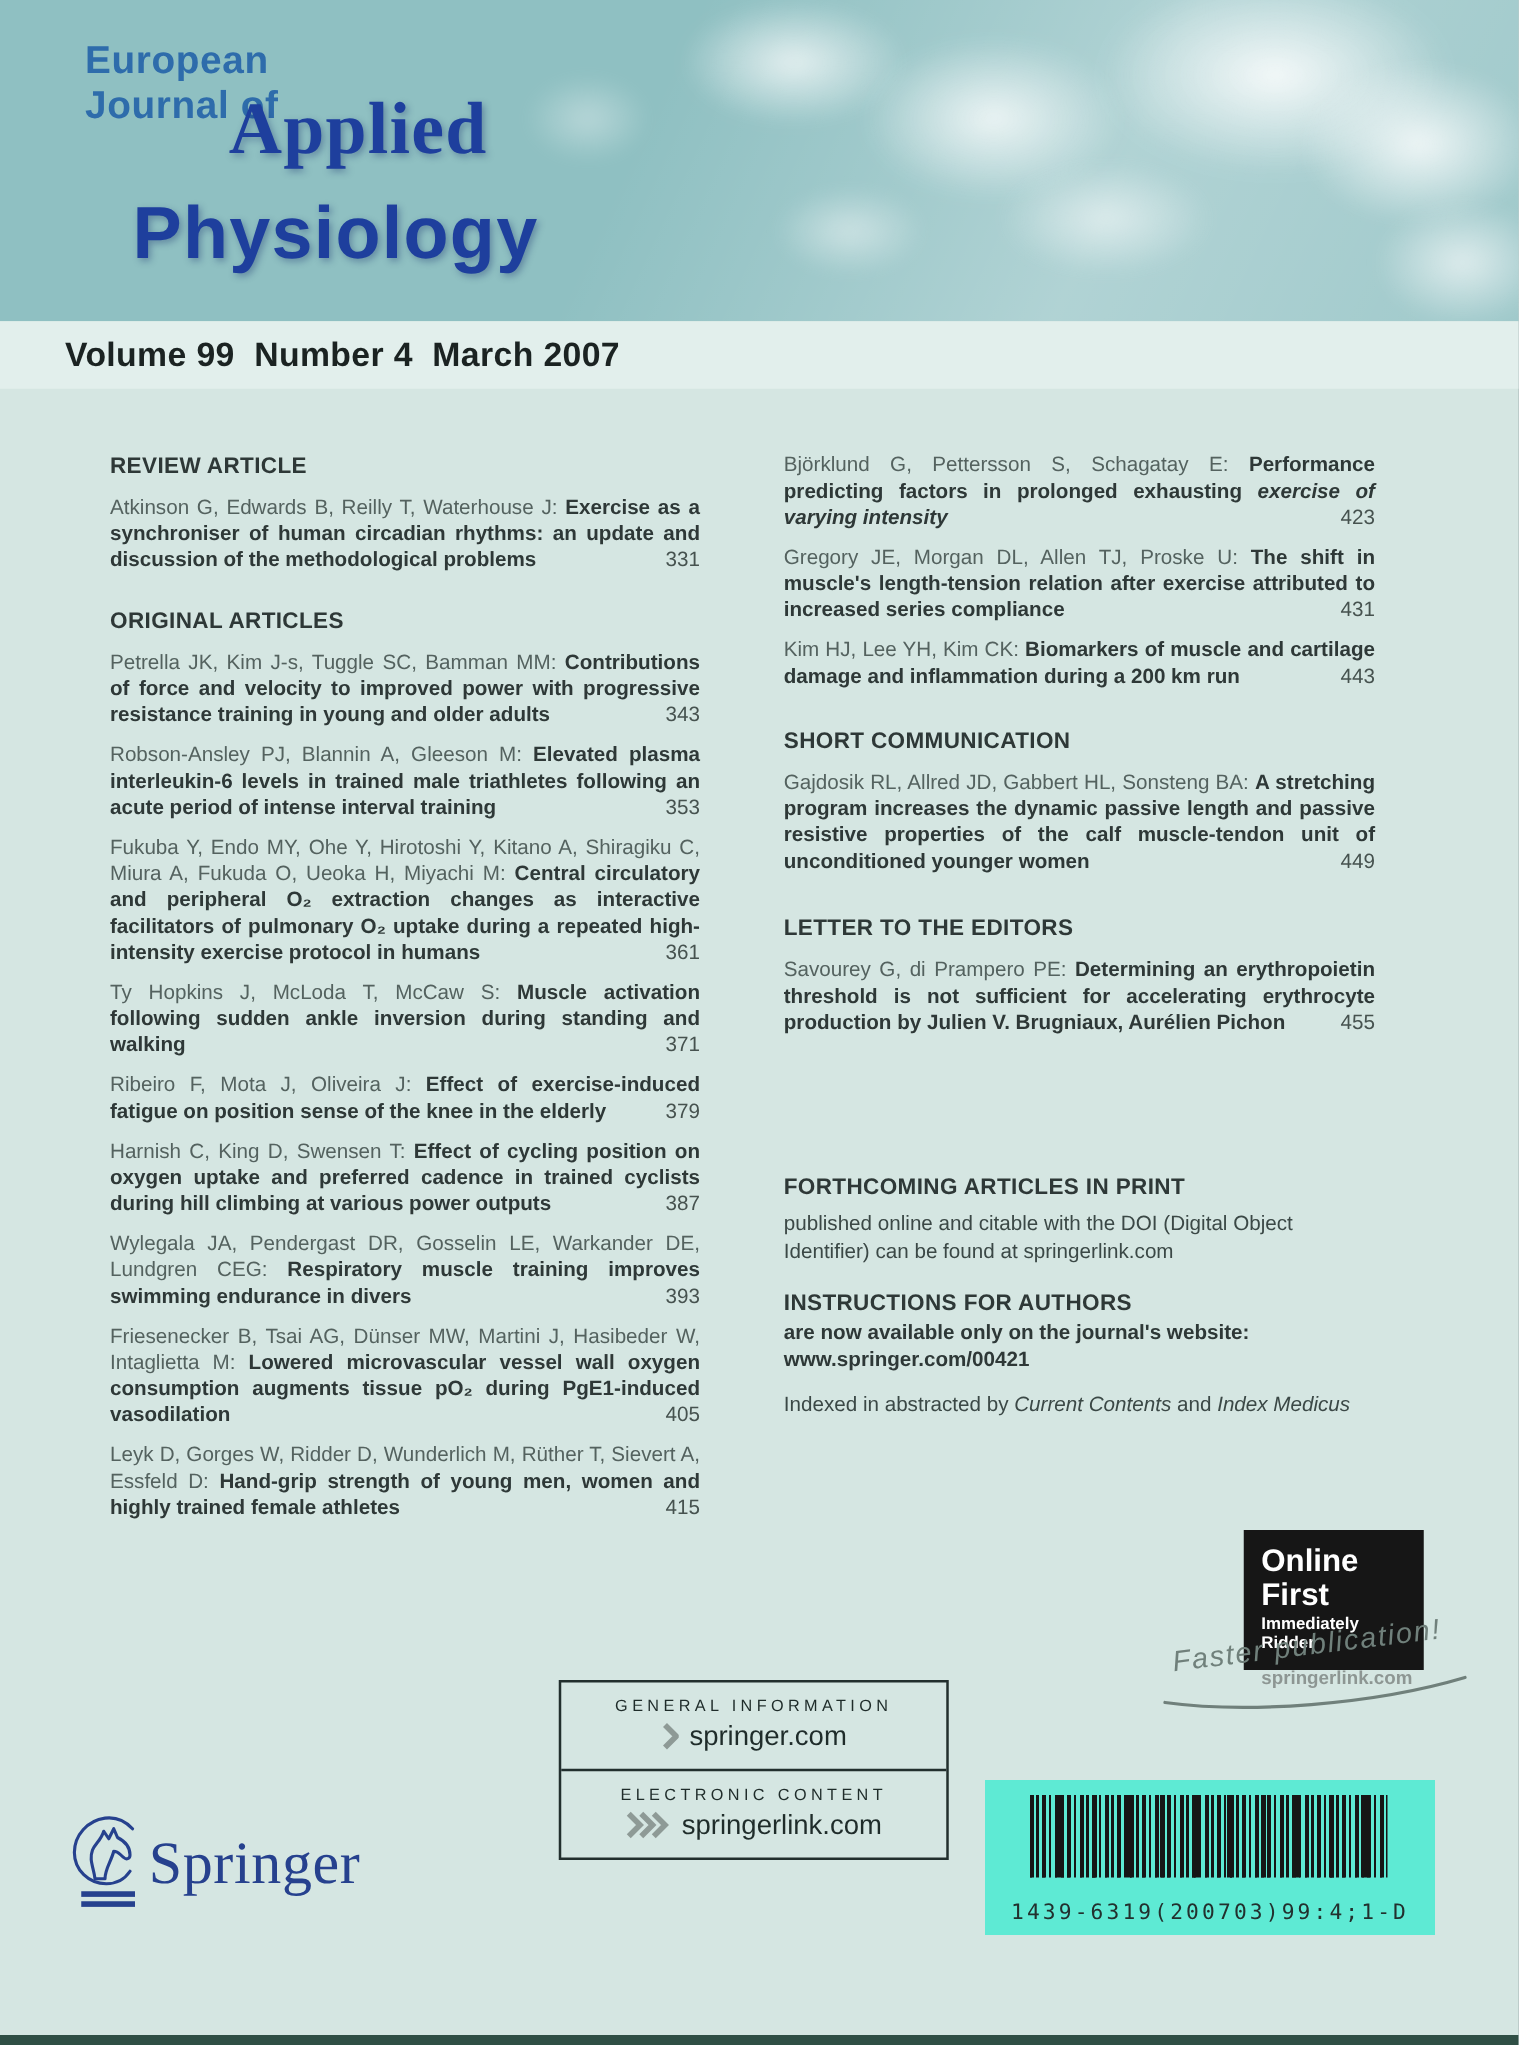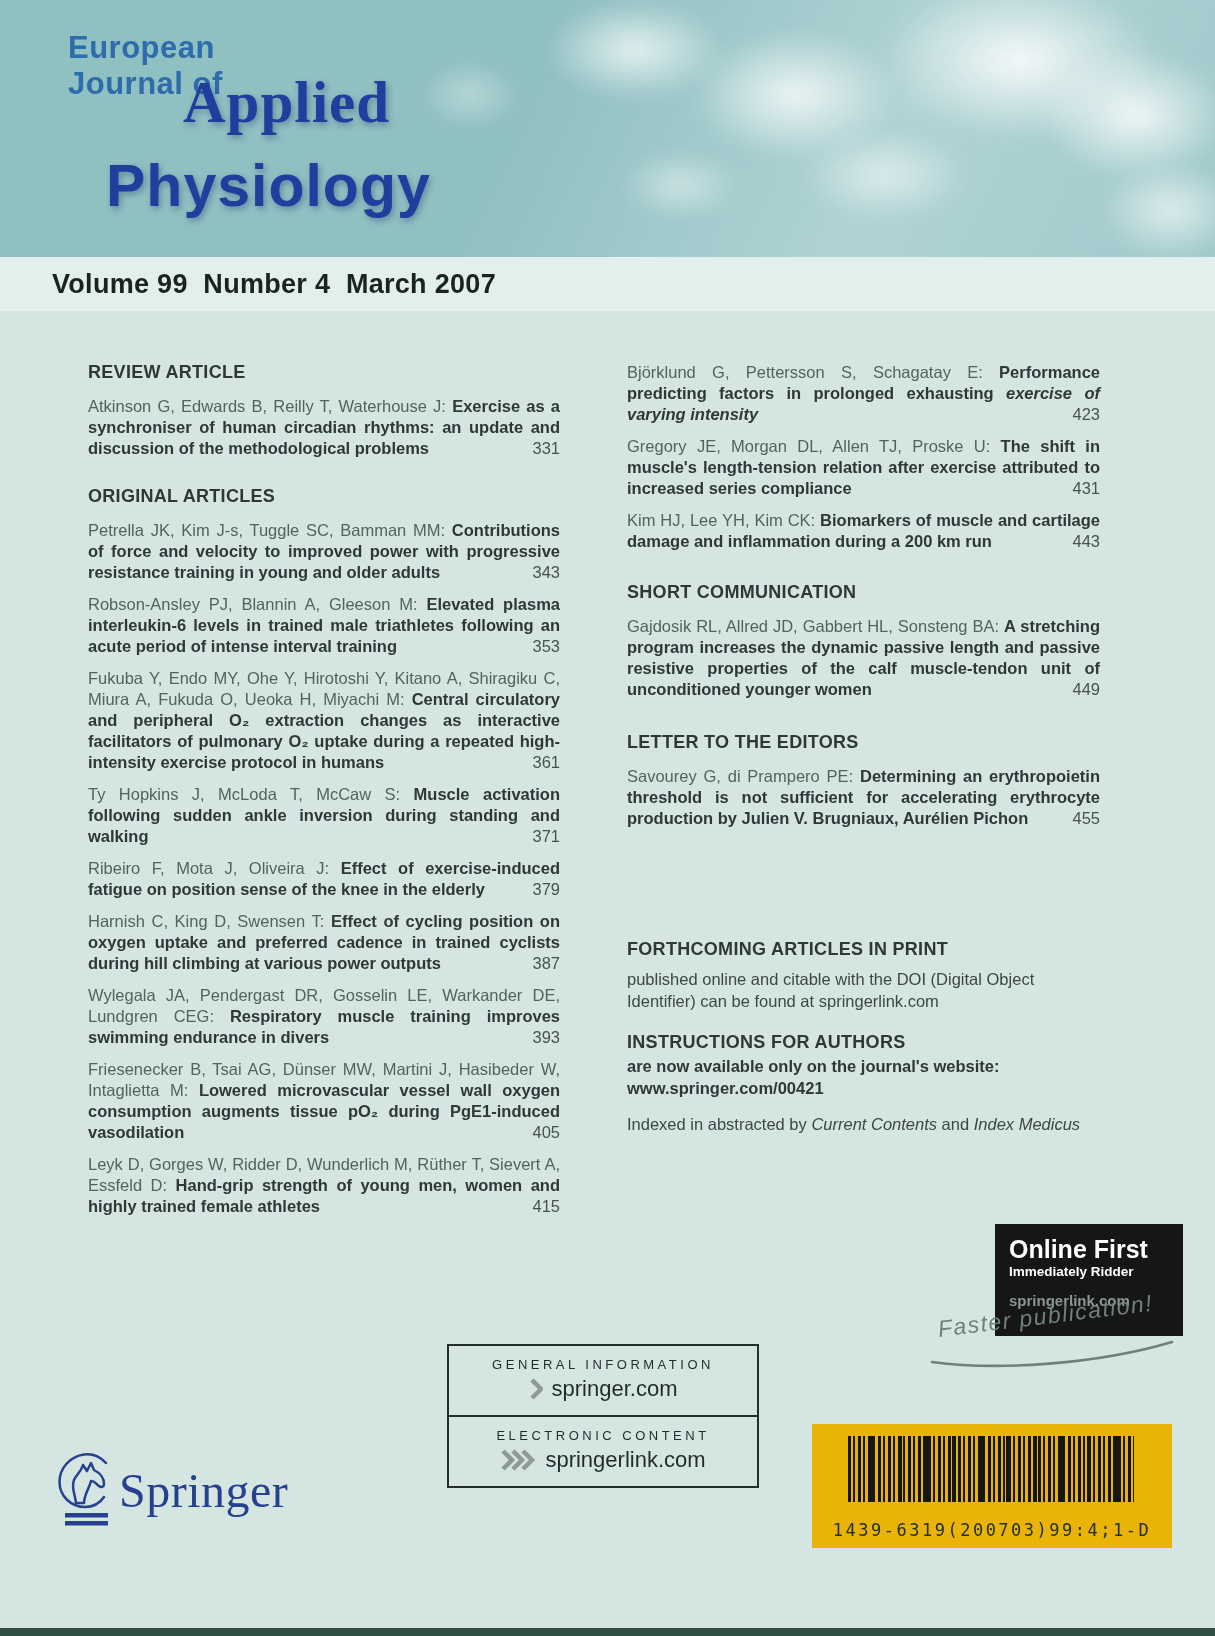--- a/index.html
+++ b/index.html
@@ -73,21 +73,21 @@
   .title { font-weight:700; color:#2e3837; }
   .ti { font-style:italic; }
   .pg { position:absolute; right:0; bottom:0; color:#46524f; }
 
   .ann-body { text-align:left; line-height:22px; color:#3b4846; margin-bottom:0; }
   .instr-line { font-weight:700; color:#2e3837; line-height:22px; text-align:left; }
   .indexed { margin-top:15px; color:#3b4846; text-align:left; }
 
   
   .badge {
-    position:absolute; left:995px; top:1224px; width:188px; height:112px;
+    position:absolute; left:995px; top:1224px; width:144px; height:112px;
     background:#161616; color:#fff; padding:12px 8px 0 14px;
   }
   .badge-l1 { font-size:25px; font-weight:700; line-height:27px; }
   .badge-l2 { font-size:13.5px; font-weight:700; margin-top:1px; }
   .badge-l3 { font-size:15px; font-weight:700; color:#8d9693; margin-top:13px; }
 
   .scribble {
     position:absolute; left:938px; top:1316px; width:240px;
     transform:rotate(-7deg); transform-origin:left center;
     font-style:italic; font-size:23px; letter-spacing:1.5px;
@@ -105,22 +105,22 @@
   .infobox {
     position:absolute; left:447px; top:1344px; width:312px;
     border:2px solid #222f2d;
   }
   .inforow { padding:11px 10px 13px 10px; text-align:center; }
   .inforow + .inforow { border-top:2px solid #222f2d; }
   .infolabel { font-size:13px; letter-spacing:3.5px; color:#1f2c2a; margin-bottom:4px; }
   .infolink { font-size:22px; color:#1f2c2a; display:flex; align-items:center; justify-content:center; gap:9px; }
 
   .barcode-box {
-    position:absolute; left:812px; top:1424px; width:360px; height:124px;
-    background:#eab308;
+    position:absolute; left:788px; top:1424px; width:360px; height:124px;
+    background:#5eead4;
   }
   .bars {
     position:absolute; left:36px; right:38px; top:12px; height:66px;
     background:
       repeating-linear-gradient(90deg,#161616 0 2px,transparent 2px 5px),
       repeating-linear-gradient(90deg,#161616 0 3px,transparent 3px 10px),
       repeating-linear-gradient(90deg,transparent 0 23px,#161616 23px 27px);
   }
   .barcode-num {
     position:absolute; left:0; right:0; bottom:8px; text-align:center;

